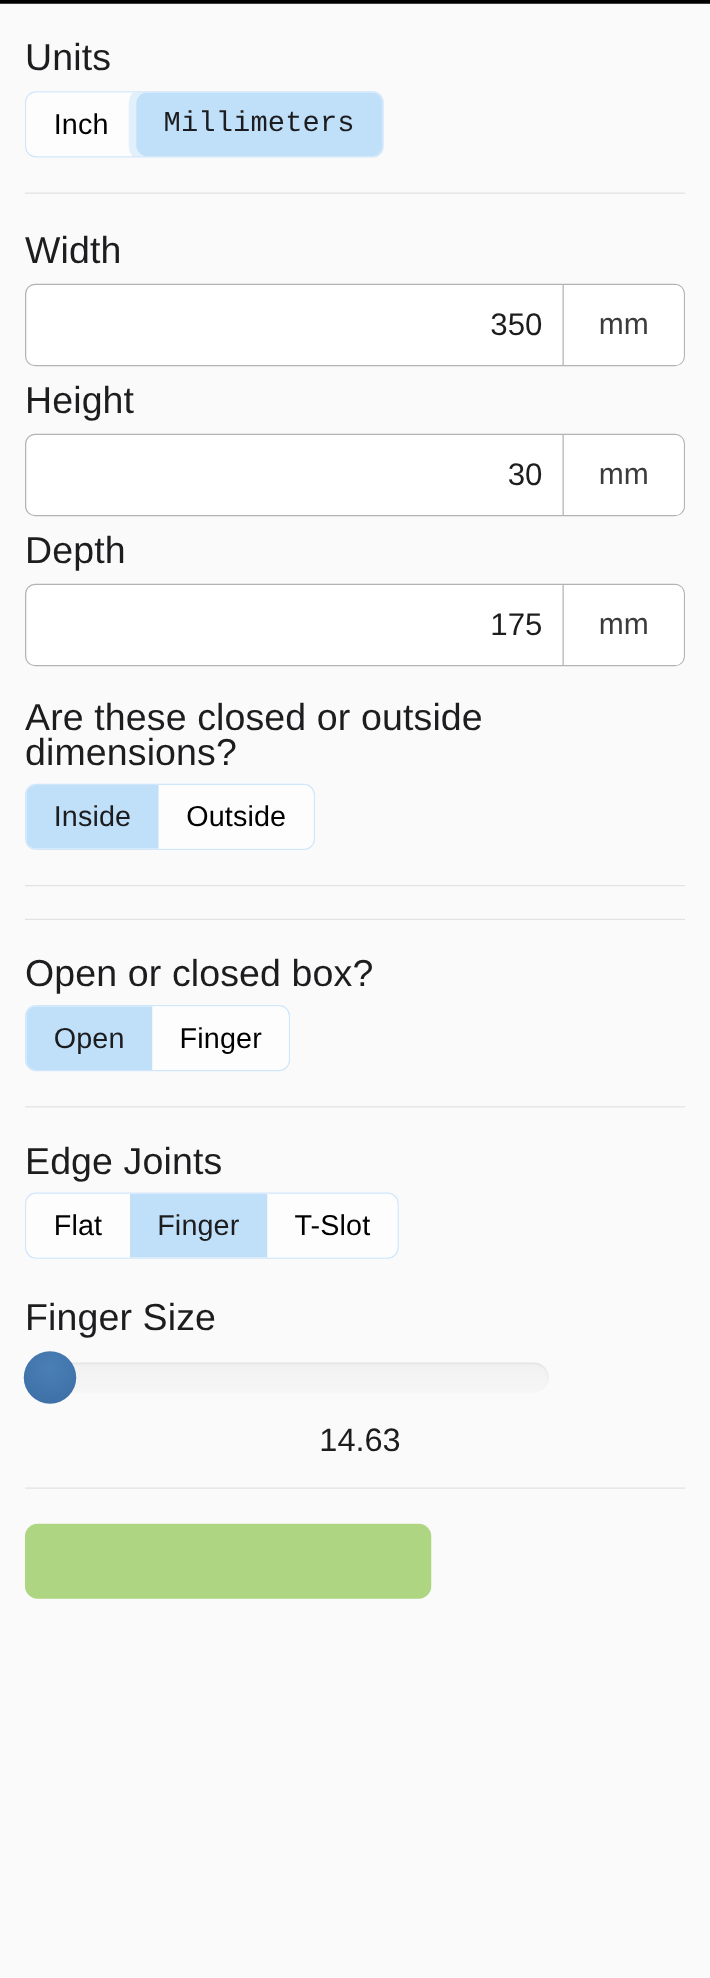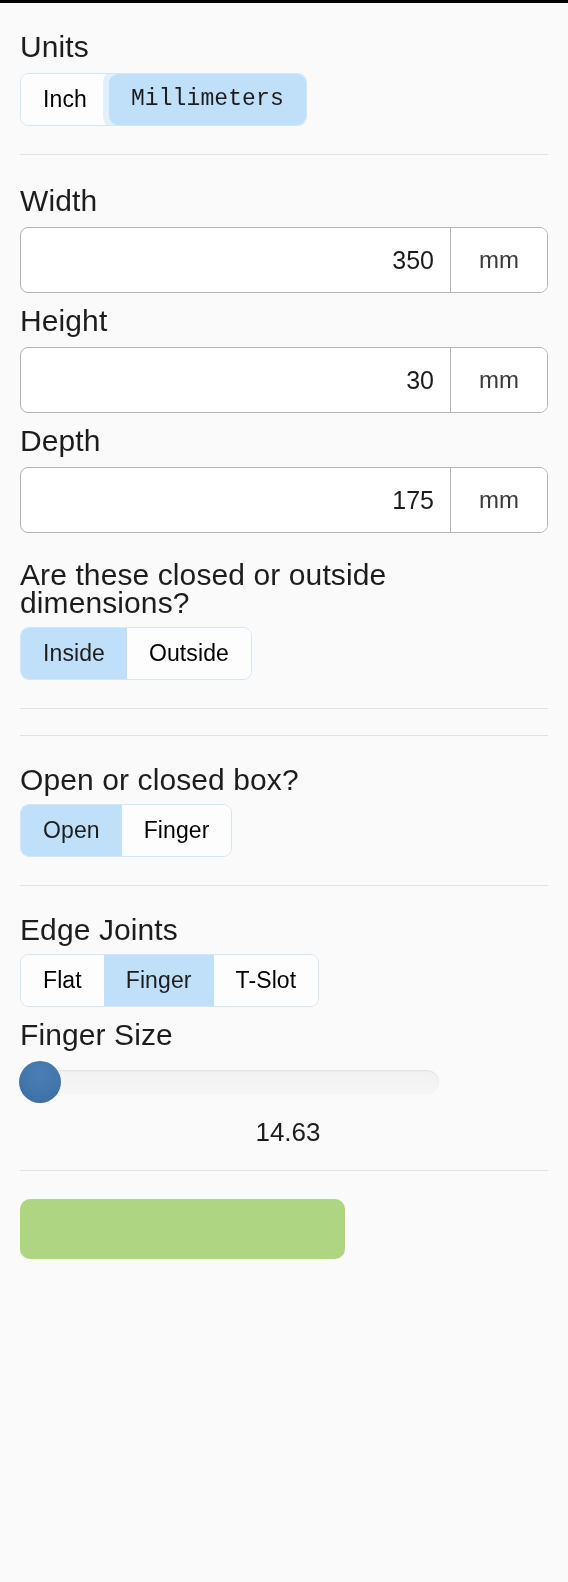--- a/index.html
+++ b/index.html
@@ -287,21 +287,21 @@
   <div class="section">
     <div style="height:12px;"></div>
     <div class="field-label tight">Edge Joints</div>
     <div class="segmented">
       <button class="seg">Flat</button>
       <button class="seg active">Finger</button>
       <button class="seg">T-Slot</button>
     </div>
   </div>
 
-  <div class="section" style="margin-top:14px;">
+  <div class="section" style="margin-top:34px;">
     <div class="field-label tight">Finger Size</div>
     <div class="slider-wrap">
       <div class="slider-track"></div>
       <div class="slider-thumb"></div>
     </div>
     <div class="slider-value">14.63</div>
   </div>
 
   <div class="divider" style="margin-top:22px;"></div>
 

